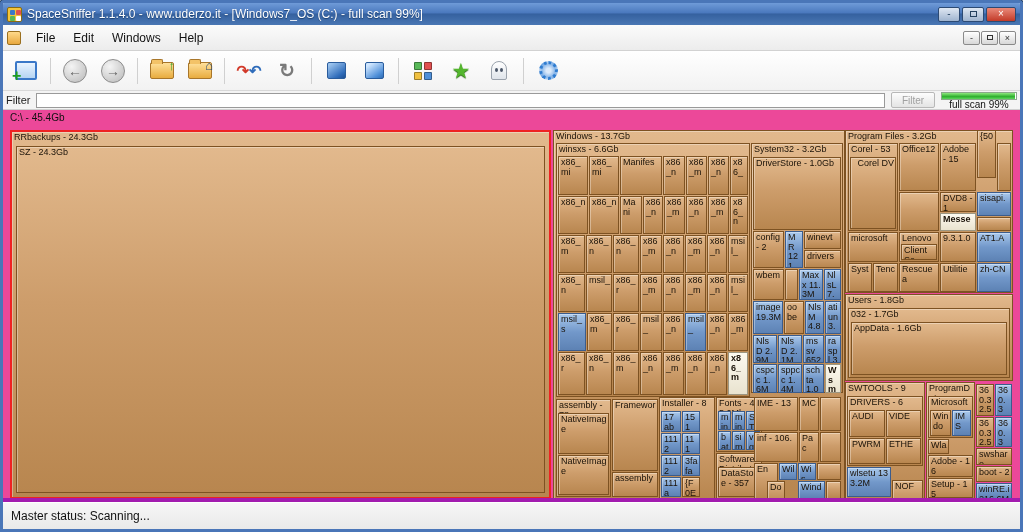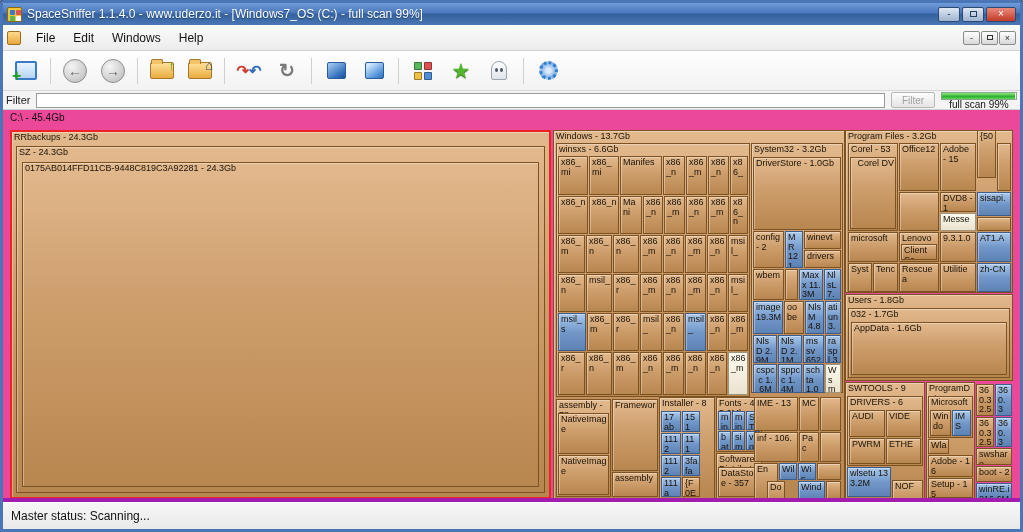--- a/index.html
+++ b/index.html
@@ -60,21 +60,21 @@
   .progress-track{height:8px;border:1px solid #8aa88a;background:#fff;overflow:hidden;}
   .progress-fill{height:100%;background:linear-gradient(#8ee87e,#2eb02e 60%,#5cd65c);}
   .progress-label{font-size:10px;line-height:9px;color:#111;text-align:center;white-space:nowrap;}
   
   .canvas{flex:0 0 392px;height:392px;position:relative;background:#ec4899;border-bottom:4px solid #a21caf;overflow:hidden;}
   .tm-inner{position:absolute;left:4px;top:0;width:1008px;height:392px;}
   .root-label{position:absolute;left:3px;top:2px;font-size:10px;color:#111;}
   .tm{position:absolute;overflow:hidden;}
   .tm-folder{background:linear-gradient(180deg,#e2b98d 0%,#cd9d6b 45%,#b8864f 100%);border:1px solid #7d5222;box-shadow:inset 1px 1px 0 rgba(255,255,255,.35);}
   .tm-file{background:linear-gradient(180deg,#aac9ec 0%,#7298ca 50%,#5d82b4 100%);border:1px solid #3b5c8c;box-shadow:inset 1px 1px 0 rgba(255,255,255,.35);}
-  .tm-white{background:linear-gradient(180deg,#fdfaf0,#e9e3cf);border:1px solid #9c9681;}
+  .tm-white{background:linear-gradient(180deg,#fdfaf0,#e9e3cf);border:1px solid #9c9681;font-weight:bold;}
   .tm-selected{border:2px solid #ee2222;}
   .tm-label{display:block;font-size:9px;line-height:9.5px;padding:1px 1px 0 2px;color:#1a1208;word-break:break-all;overflow:hidden;max-height:100%;}
   
   .statusbar{flex:1;background:linear-gradient(#f6f6f6,#e9e9e9);display:flex;align-items:center;padding:0 8px;font-size:12px;color:#111;border-top:1px solid #fff;}
 </style>
 </head>
 <body>
 
 <div class="window">
 
@@ -174,23 +174,20 @@
 
   <div class="canvas">
     <div class="tm-inner">
       <div class="root-label">C:\ - 45.4Gb</div>
     <div class="tm tm-folder tm-selected" style="left: 3px; top: 20px; width: 541px; height: 369px;">
           <span class="tm-label">RRbackups - 24.3Gb</span>
         </div>
         <div class="tm tm-folder" style="left: 9px; top: 36px; width: 529px; height: 347px;">
           <span class="tm-label">SZ - 24.3Gb</span>
         </div>
-        <div class="tm tm-folder" style="left: 15px; top: 52px; width: 517px; height: 325px;">
-          <span class="tm-label">0175AB014FFD11CB-9448C819C3A92281 - 24.3Gb</span>
-        </div>
         <div class="tm tm-folder" style="left: 546px; top: 20px; width: 292px; height: 369px;">
           <span class="tm-label">Windows - 13.7Gb</span>
         </div>
         <div class="tm tm-folder" style="left: 549px; top: 33px; width: 194px; height: 254px;">
           <span class="tm-label">winsxs - 6.6Gb</span>
         </div>
         <div class="tm tm-folder" style="left: 551px; top: 46px; width: 30px; height: 39px;">
           <span class="tm-label">x86_mi</span>
         </div>
         <div class="tm tm-folder" style="left: 582px; top: 46px; width: 30px; height: 39px;">
@@ -376,21 +373,21 @@
         </div>
         <div class="tm tm-file" style="left: 771px; top: 225px; width: 24px; height: 28px;">
           <span class="tm-label">NlsD 2.1M</span>
         </div>
         <div class="tm tm-file" style="left: 796px; top: 225px; width: 21px; height: 28px;">
           <span class="tm-label">mssv 652K</span>
         </div>
         <div class="tm tm-file" style="left: 818px; top: 225px; width: 16px; height: 28px;">
           <span class="tm-label">raspl 376K</span>
         </div>
-        <div class="tm tm-file" style="left: 746px; top: 254px; width: 24px; height: 29px; text-align: center;">
+        <div class="tm tm-file" style="left: 746px; top: 254px; width: 24px; height: 29px;">
           <span class="tm-label">cspcc 1.6M</span>
         </div>
         <div class="tm tm-file" style="left: 771px; top: 254px; width: 24px; height: 29px;">
           <span class="tm-label">sppcc 1.4M</span>
         </div>
         <div class="tm tm-file" style="left: 796px; top: 254px; width: 21px; height: 29px;">
           <span class="tm-label">schta 1.0M</span>
         </div>
         <div class="tm tm-white" style="left: 818px; top: 254px; width: 16px; height: 29px;">
           <span class="tm-label">Wsm 4Kb</span>

